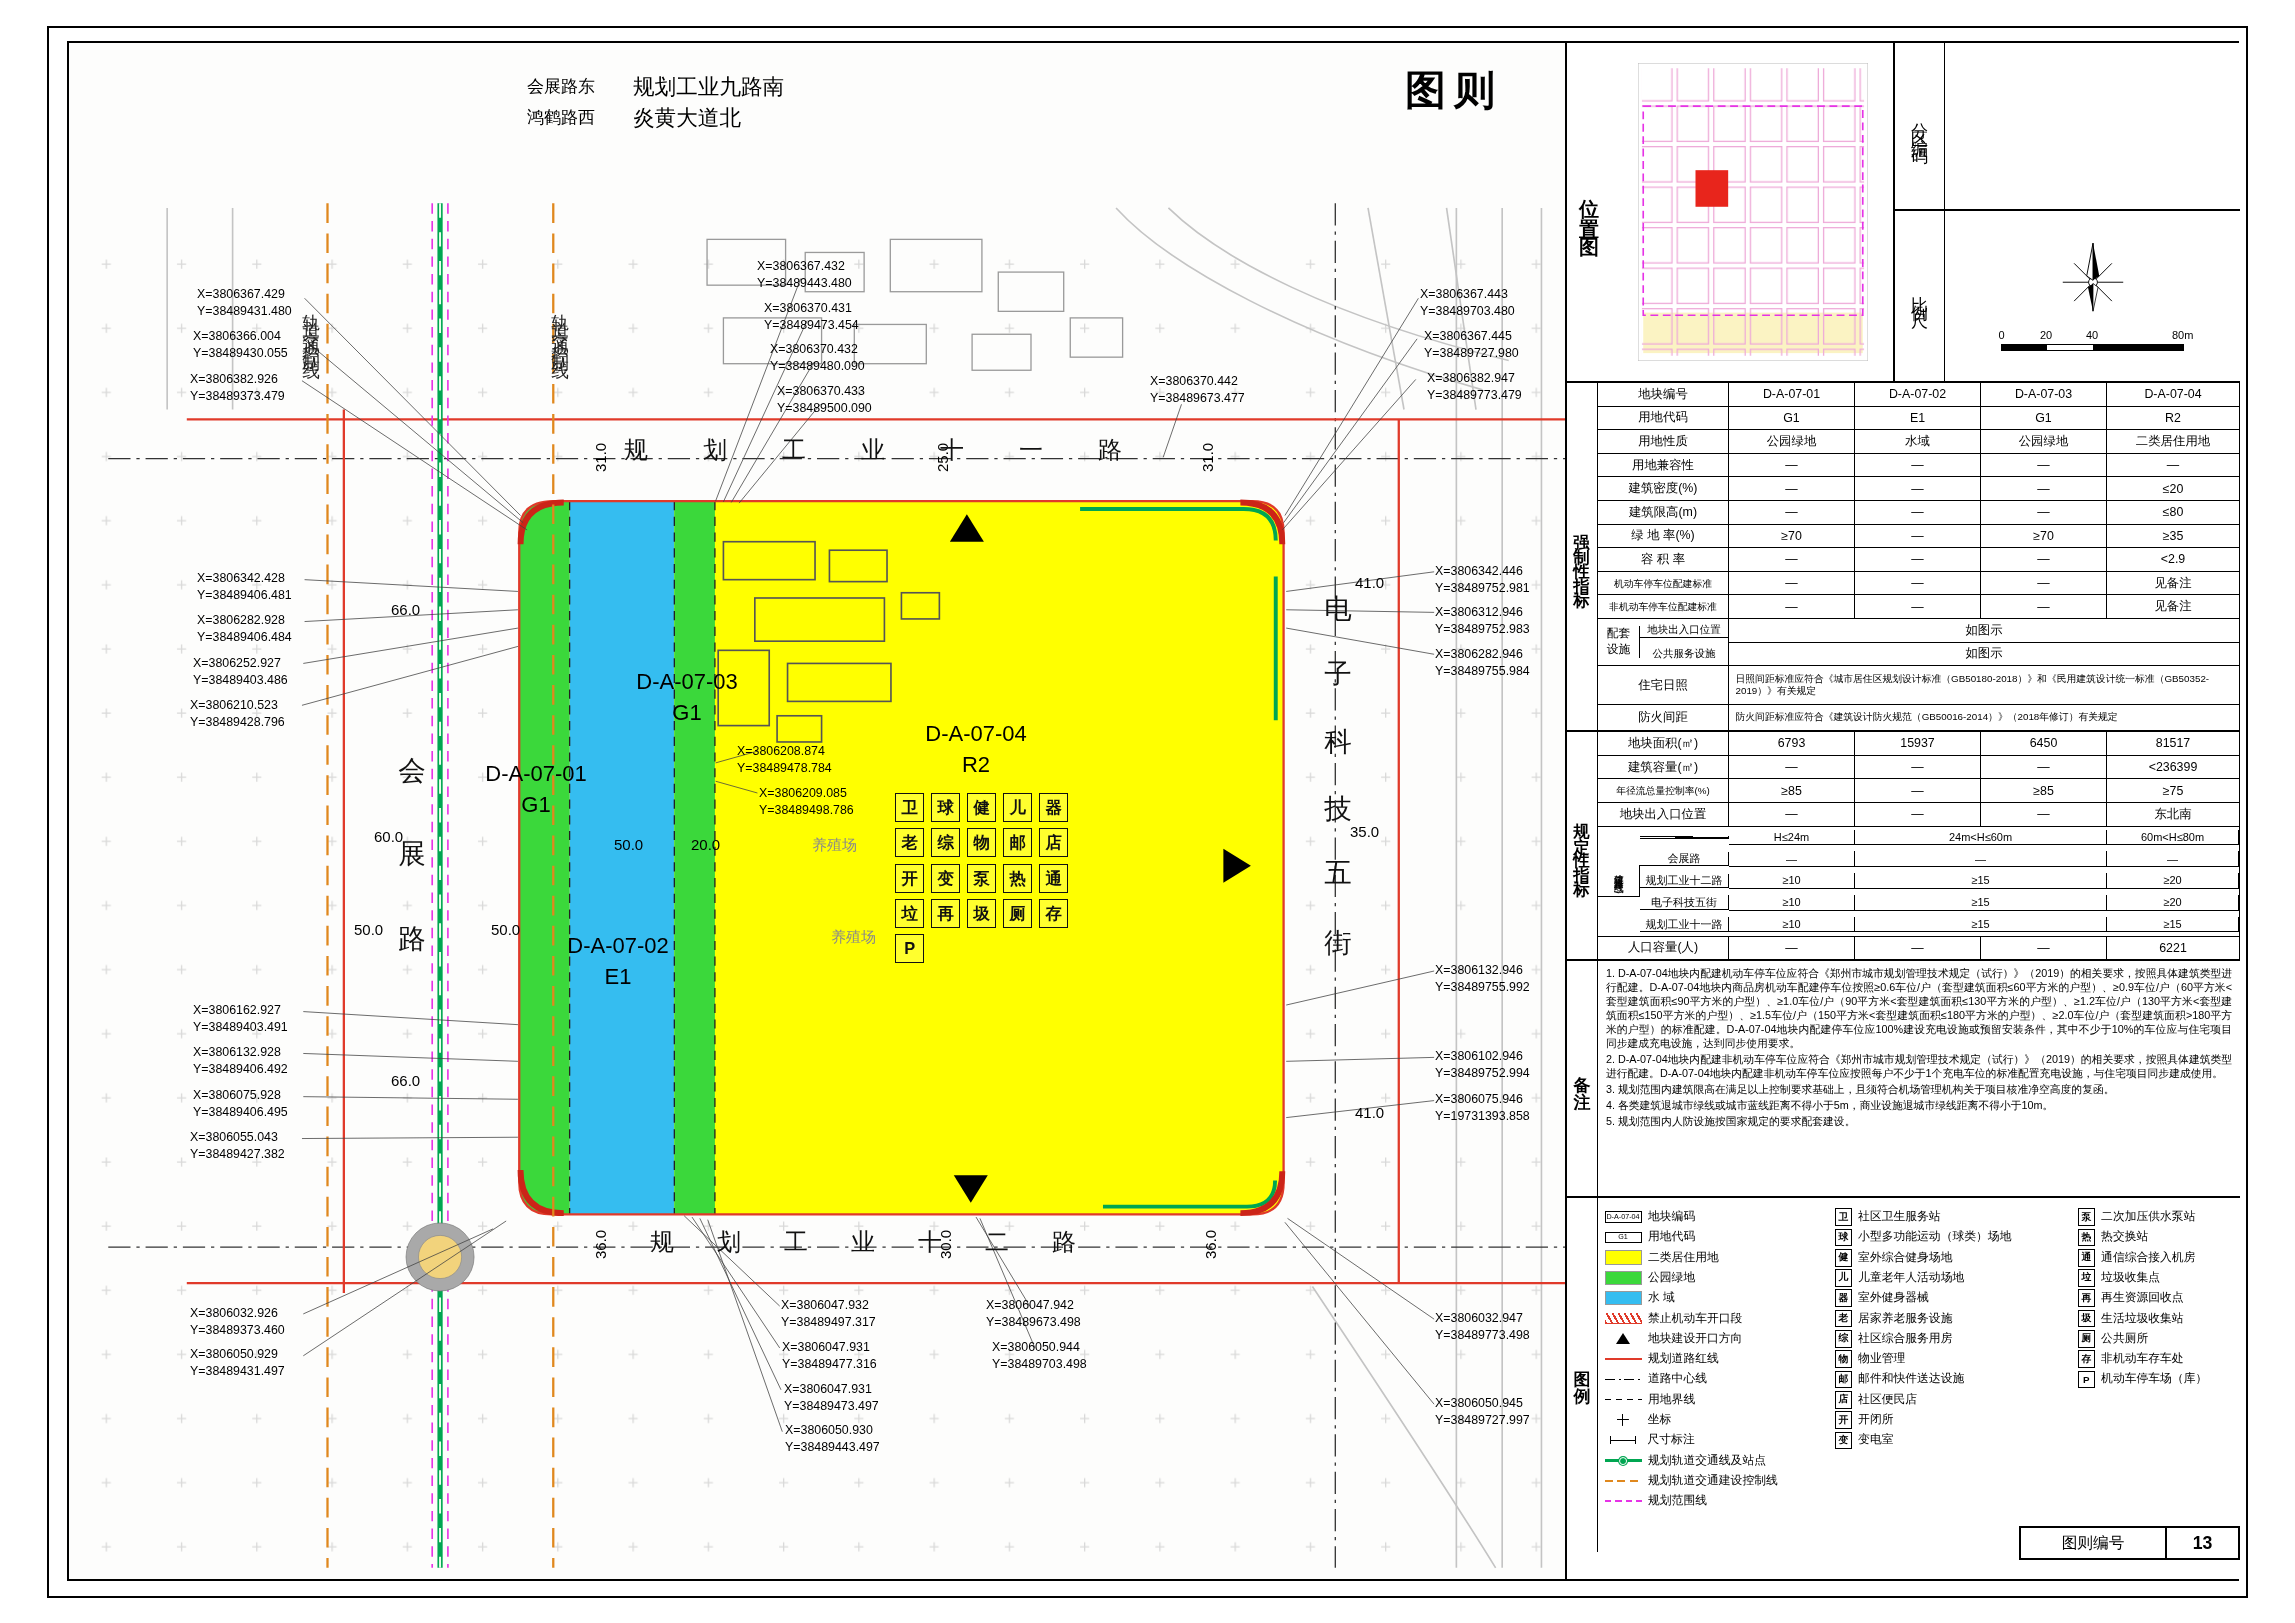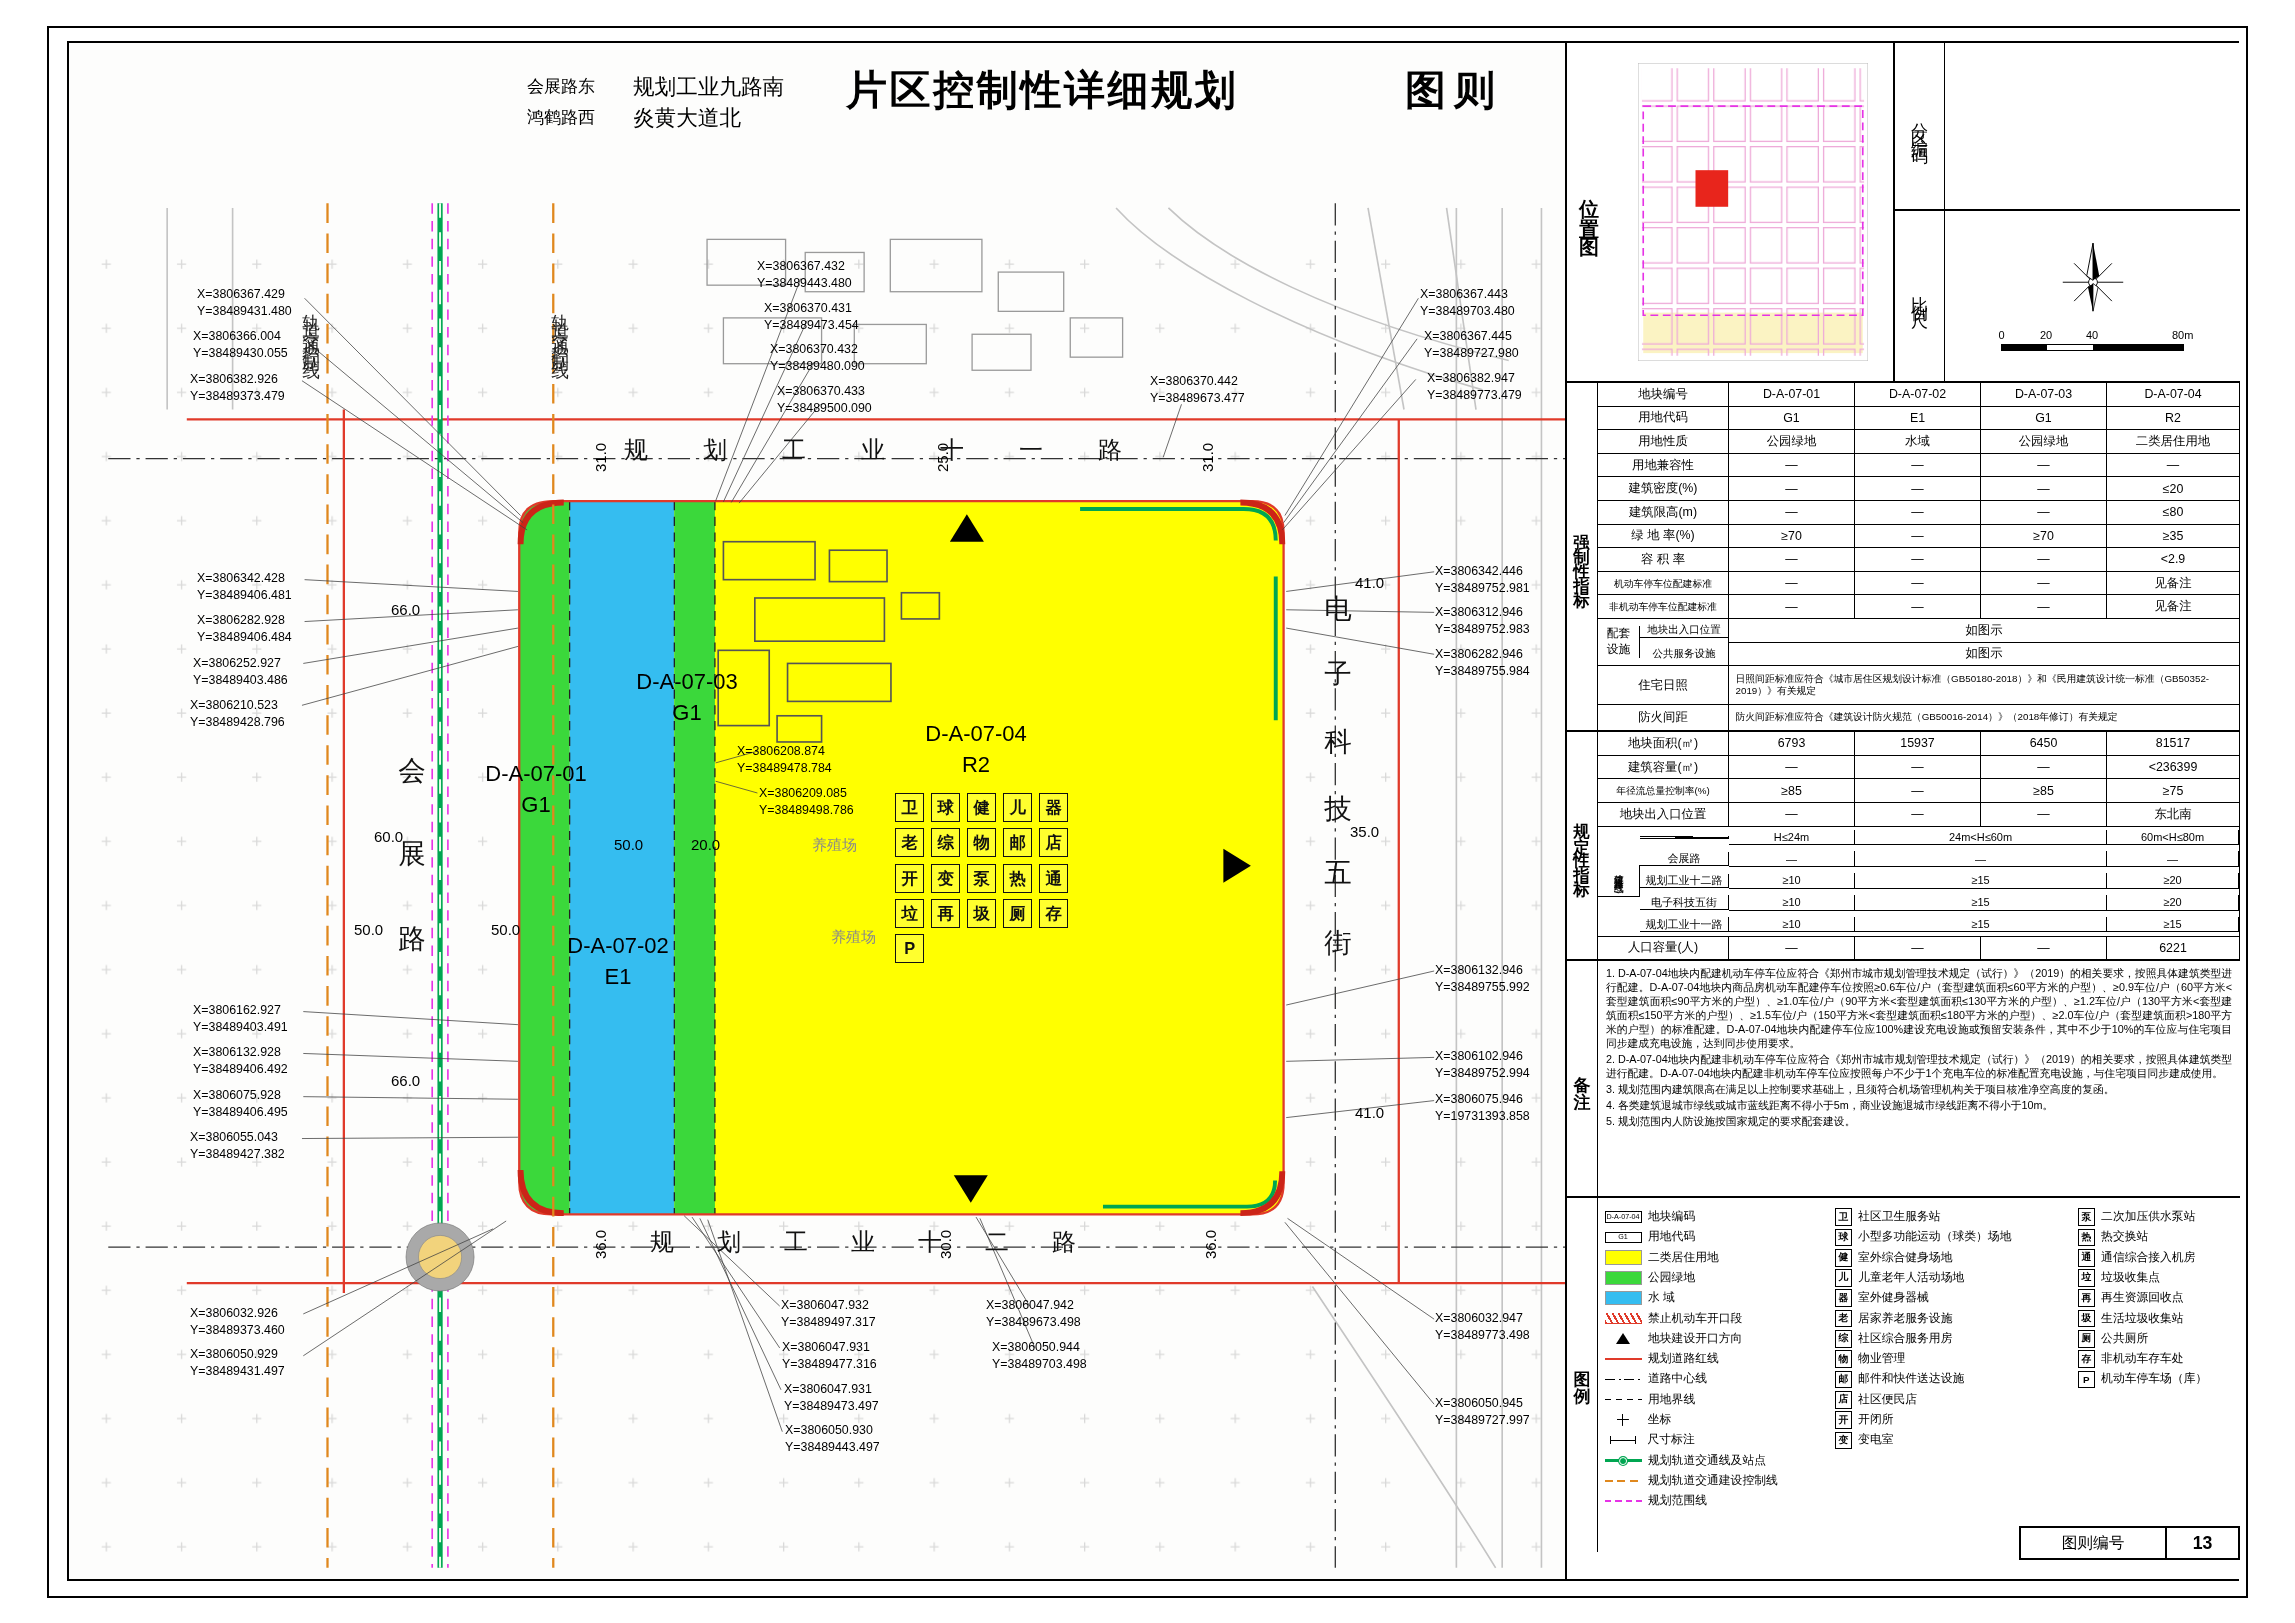--- a/index.html
+++ b/index.html
@@ -374,21 +374,20 @@
     </div>
   <div class="sheet-header">
     <span class="hitem t-b1">
       <span>会展路东</span>
       <span>鸿鹤路西</span>
     </span>
     <span class="hitem t-b2">
       <span>规划工业九路南</span>
       <span>炎黄大道北</span>
     </span>
-    <span class="hitem t-plan">片区控制性详细规划</span>
     <span class="hitem t-sheet">图则</span>
   </div>
 </div>
 
 <div class="panel">
 
   <div class="sec-loc">
     <div class="loc-label vtext">位置图</div>
     <div class="minimap">
       <svg width="230" height="298" viewBox="0 0 352 456">

